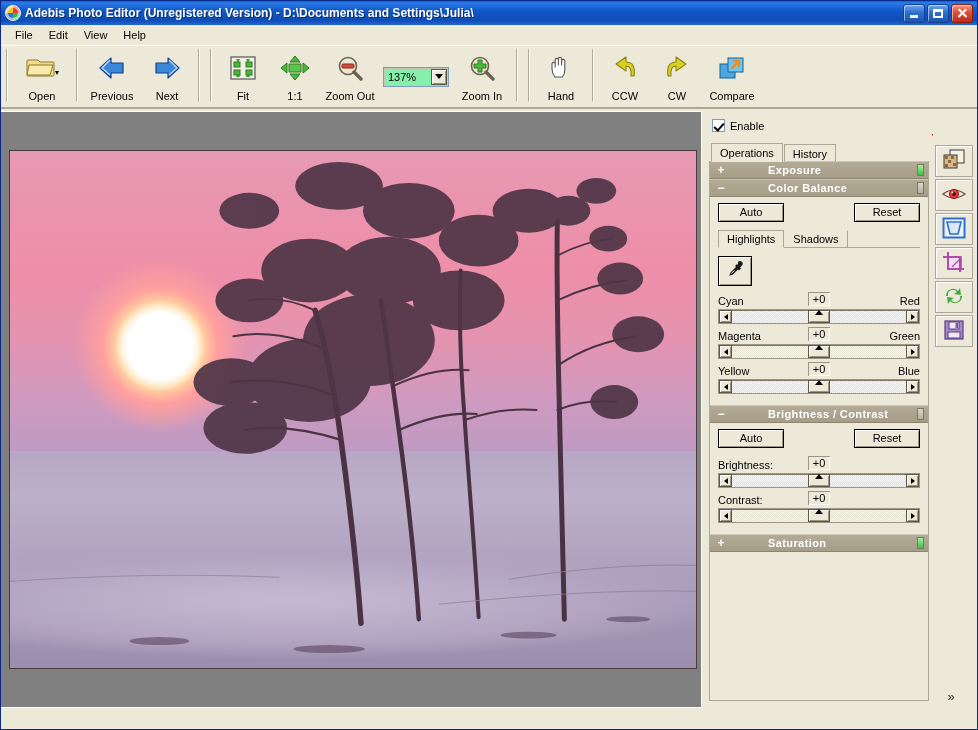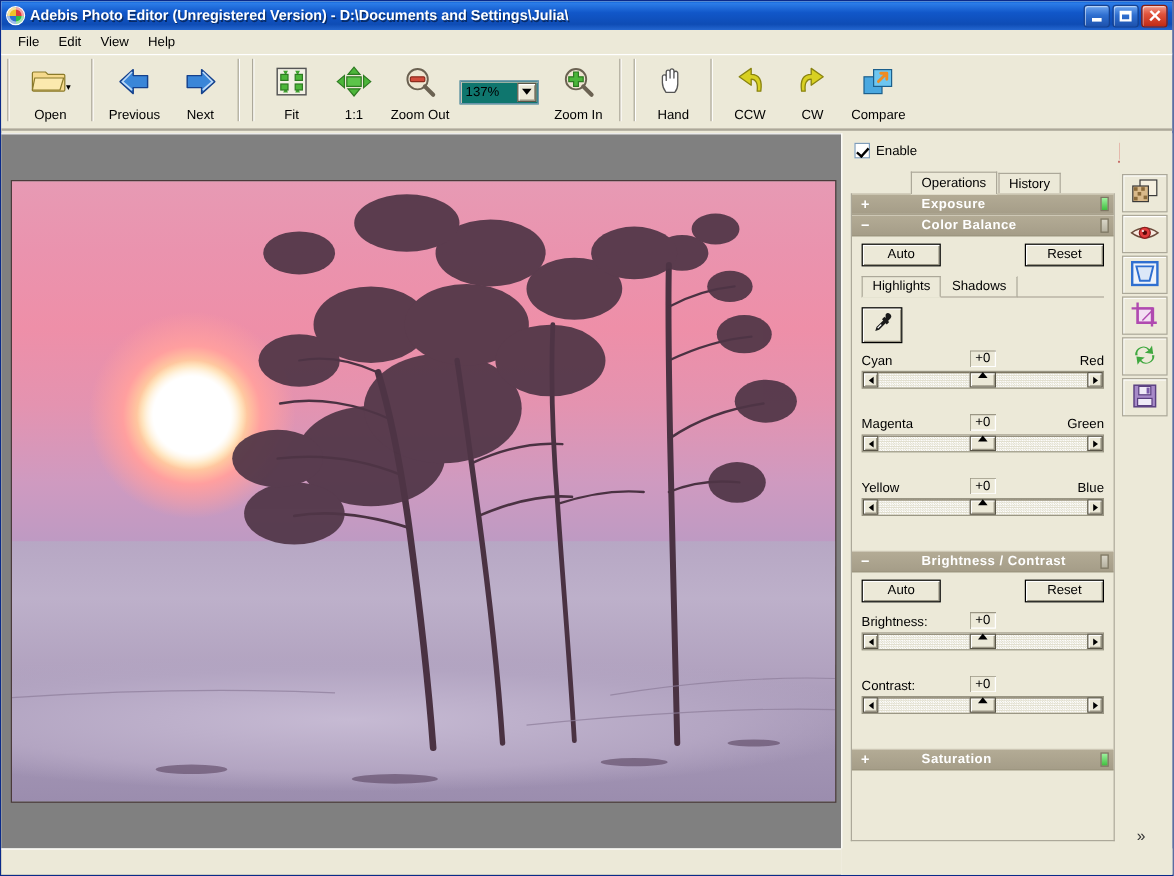--- a/index.html
+++ b/index.html
@@ -138,21 +138,21 @@
   .panel-box {
     position:absolute; left:708px; top:160px; width:220px; height:540px;
     background:#ece9d8; border:1px solid #aca899; border-top:none;
   }
   .tabs-row { position:absolute; left:710px; top:142px; width:220px; height:19px; display:flex; }
   .ptab {
     height:19px; padding:2px 8px 0 8px; font-size:11px;
     background:#ece9d8; border:1px solid #aca899; border-bottom:none;
     margin-right:1px; cursor:pointer; line-height:15px;
   }
-  .ptab.active { background:#ece9d8; border-bottom:1px solid #ece9d8; position:relative; z-index:3;margin-left:48px; }
+  .ptab.active { background:#ece9d8; border-bottom:1px solid #ece9d8; position:relative; z-index:3; }
   .ptab.inactive { margin-top:1px; height:18px; }
 
   .sect-head {
     height:18px; margin:0; display:flex; align-items:center;
     background: linear-gradient(180deg,#b3ab95 0%,#a59d88 100%);
     color:#fff; font-weight:bold; font-size:11px; cursor:pointer;
     border-top:1px solid #cdc7b5; border-bottom:1px solid #8d856f;
     padding:0 4px;
   }
   .sect-head .pm { width:14px; text-align:center; font-weight:bold; font-size:12px; }
@@ -177,21 +177,21 @@
   .stab.active { background:#ece9d8; border:1px solid #aca899; border-bottom-color:#ece9d8; }
   .stab.sep-r { border-right:1px solid #aca899; }
 
   .dropper-btn {
     width:34px; height:30px; background:#ece9d8; border:1px solid #000;
     box-shadow: inset 1px 1px 0 #fff, inset -1px -1px 0 #9a9684;
     display:flex; align-items:center; justify-content:center; cursor:pointer;
     margin-bottom:6px;
   }
 
-  .slider-block { margin-bottom:21px; position:relative; }
+  .slider-block { margin-bottom:3px; position:relative; }
   .sl-labels { display:flex; justify-content:space-between; align-items:flex-end; height:15px; position:relative; }
   .sl-labels .lt, .sl-labels .rt { font-size:11px; }
   .sl-val {
     position:absolute; left:50%; transform:translateX(-50%); bottom:0;
     min-width:24px; padding:0 3px; font-size:11px; text-align:center;
     background:#ece9d8;
     box-shadow: inset 1px 1px 0 #9a9684, inset -1px -1px 0 #fff;
     border:1px solid transparent; line-height:14px;
   }
   .sl-track {
@@ -340,21 +340,21 @@
         <svg width="30" height="26" viewBox="0 0 30 26">
           <circle cx="13" cy="11" r="8.5" fill="#efe6d2" stroke="#6b6252" stroke-width="1.6"></circle>
           <rect x="7" y="9" width="12" height="4" rx="1" fill="#d14a3a" stroke="#8c2c1e"></rect>
           <path d="M19 17 l7 7" stroke="#6b6252" stroke-width="3.4" stroke-linecap="round"></path>
         </svg>
       </span>
       <span class="lbl">Zoom Out</span>
     </div>
 
     <div style="display:flex;align-items:center;height:56px;padding:0 4px;">
-      <div style="width:66px;height:20px;background:#0f766e;border:1px solid #7f9db9;box-shadow:inset 1px 1px 0 #c8c4b4;display:flex;align-items:center;position:relative;">
+      <div style="width:66px;height:20px;background:#86efac;border:1px solid #7f9db9;box-shadow:inset 1px 1px 0 #c8c4b4;display:flex;align-items:center;position:relative;">
         <span style="padding-left:4px;font-size:11px;">137%</span>
         <span style="position:absolute;right:1px;top:1px;width:16px;height:16px;background:#ece9d8;box-shadow:inset 1px 1px 0 #fff,inset -1px -1px 0 #9a9684;border:1px solid #5a5648;display:flex;align-items:center;justify-content:center;">
           <span style="display:block;width:0;height:0;border:4px solid transparent;border-top:5px solid #000;margin-top:3px;"></span>
         </span>
       </div>
     </div>
 
     <div class="tool wide">
       <span class="ico">
         <svg width="30" height="26" viewBox="0 0 30 26">

